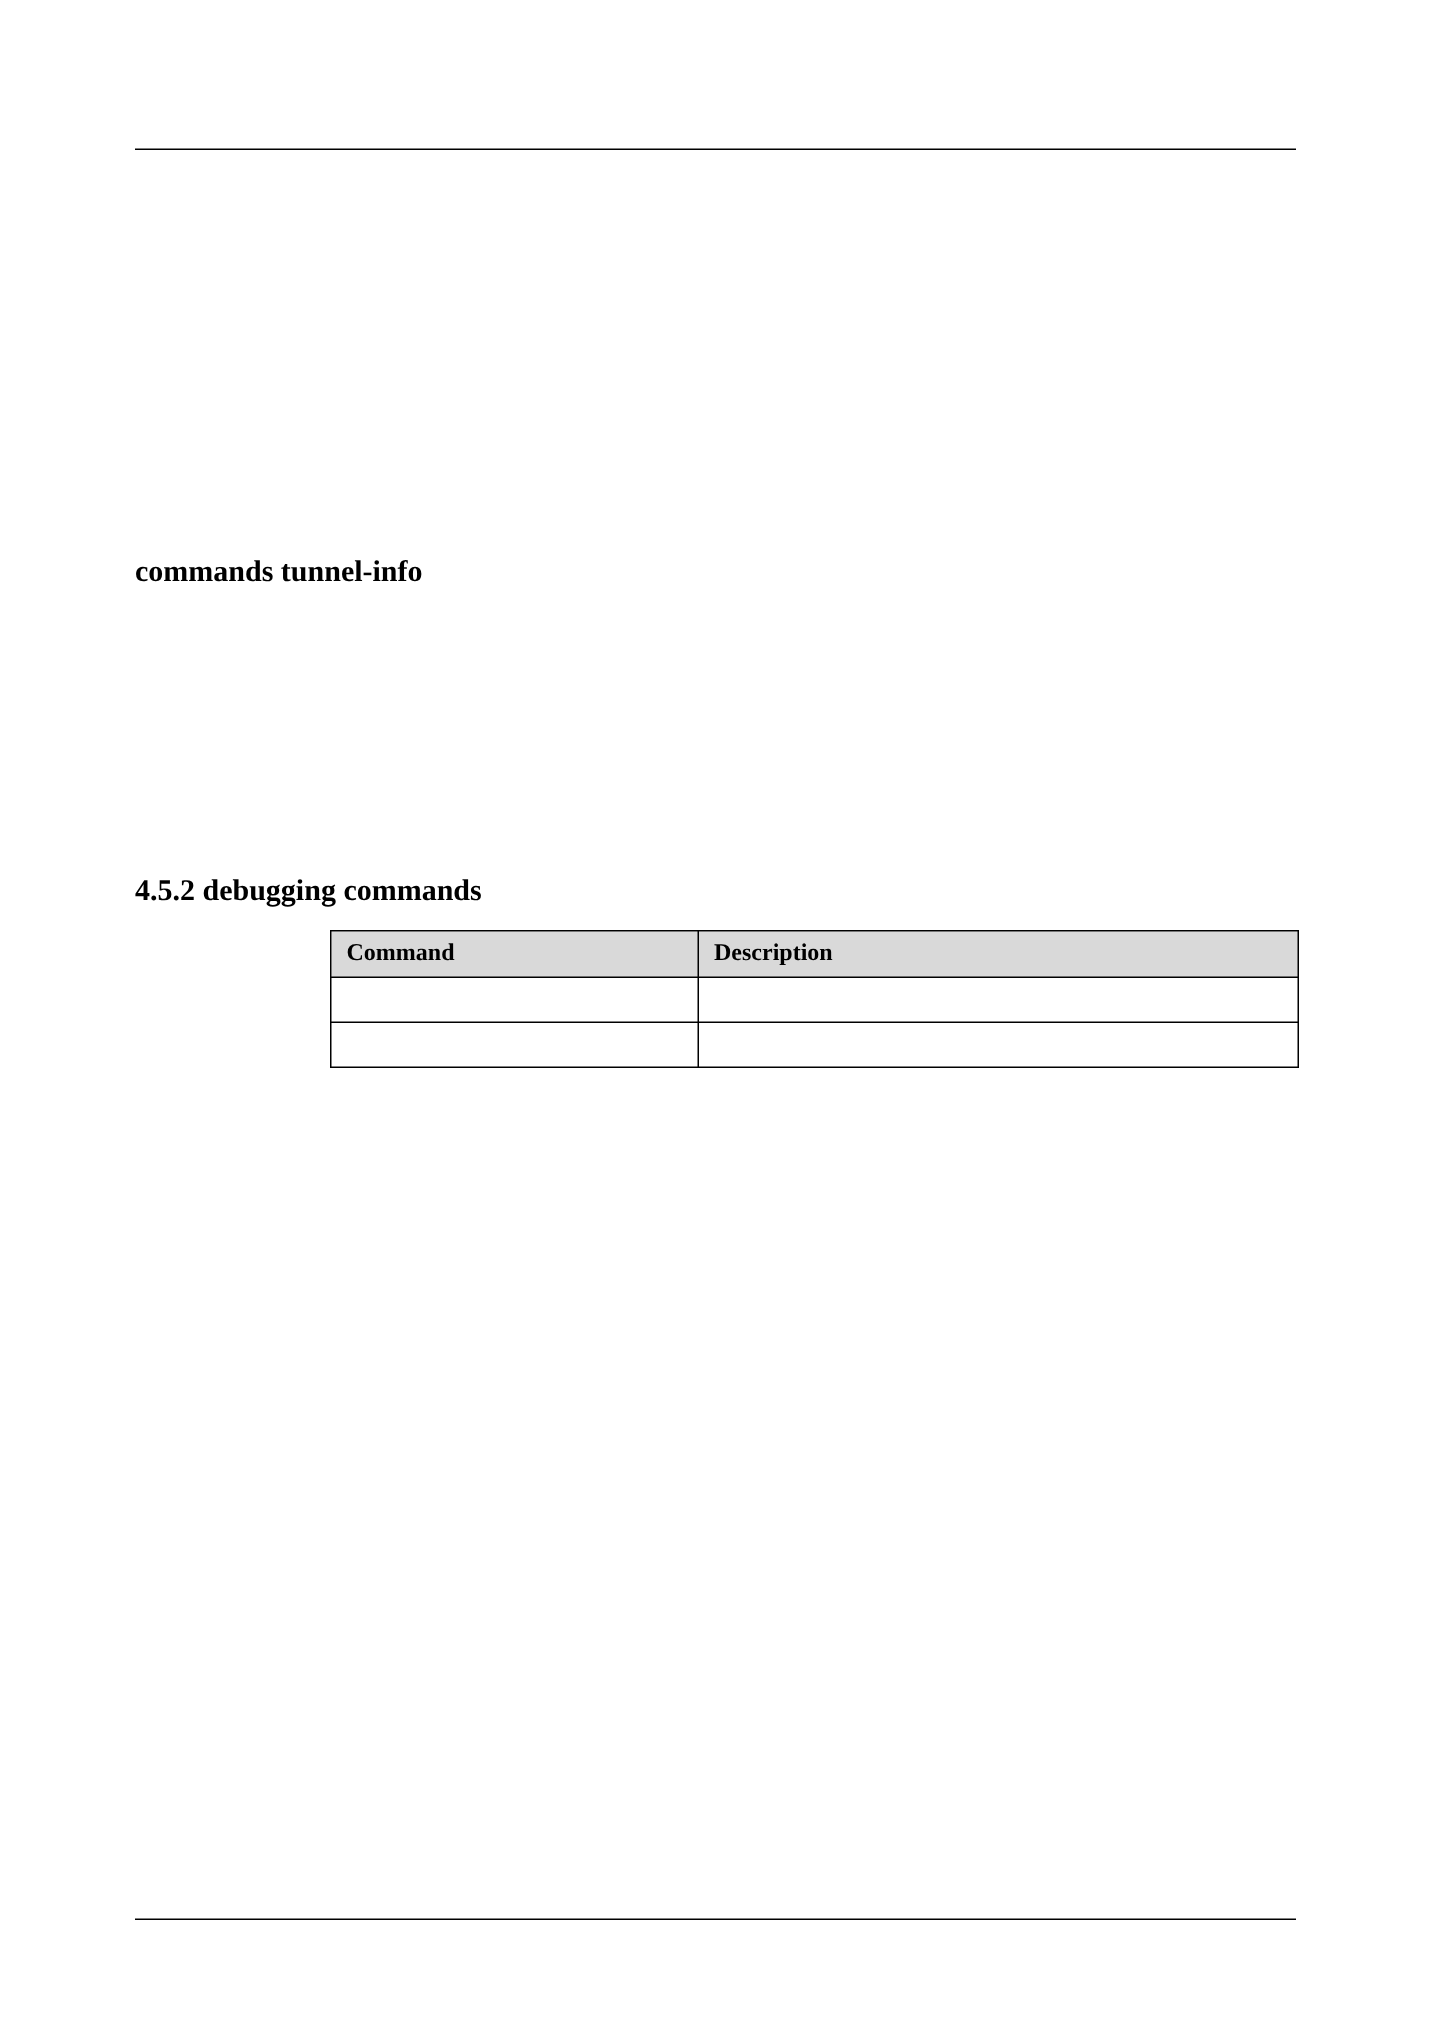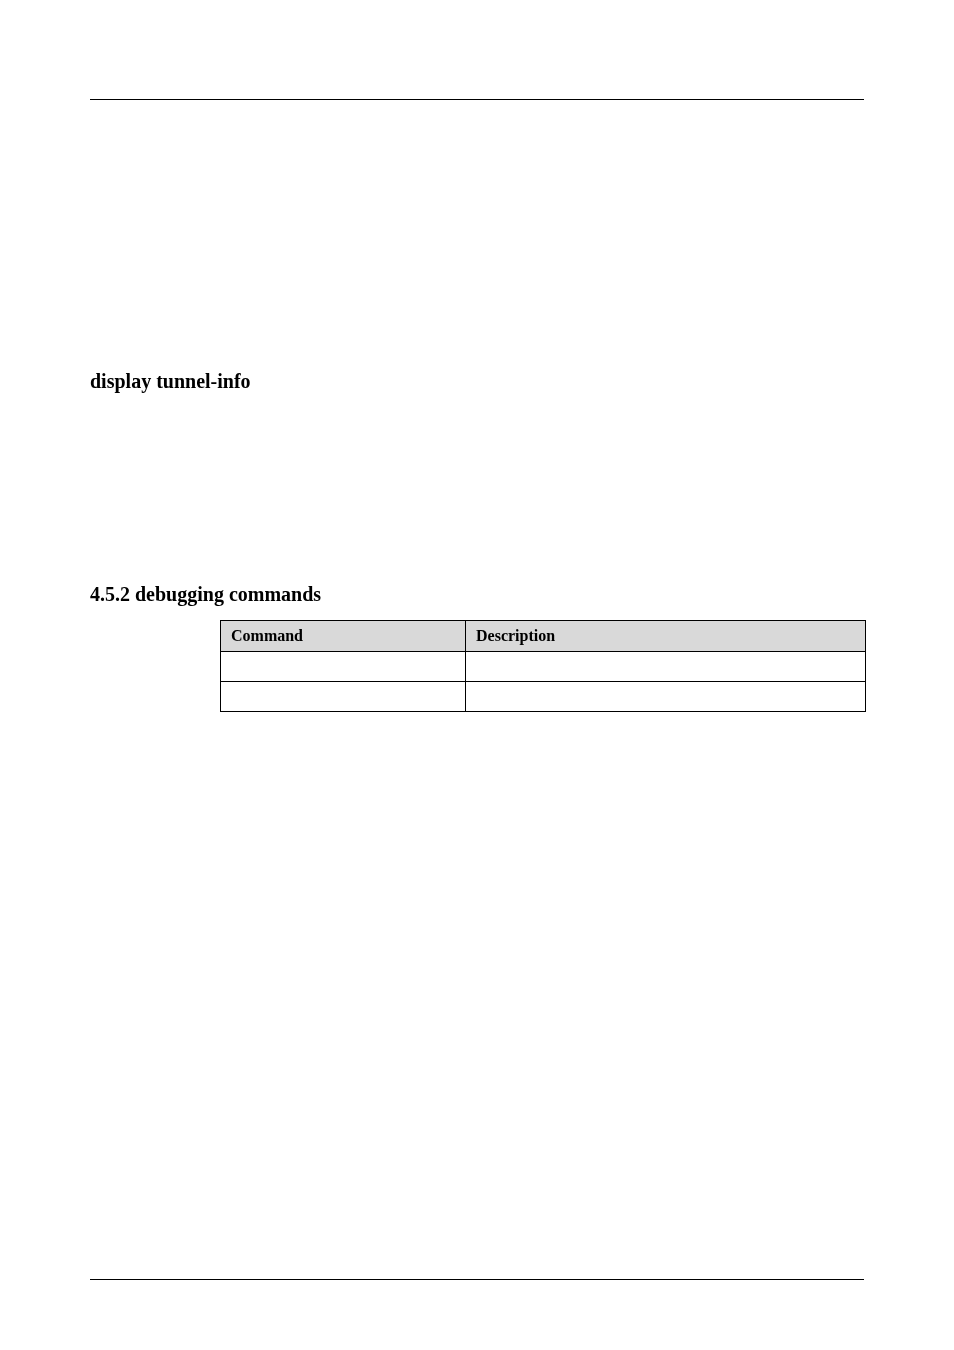--- a/index.html
+++ b/index.html
@@ -66,21 +66,21 @@
     bottom: 70px;
     border-top: 1px solid #000;
   }
 </style>
 </head>
 <body>
 
 <div class="header-region"></div>
 
 <div class="content">
-  <div class="cmd-title">display tunnel-info</div>
+  <div class="cmd-title">commands tunnel-info</div>
 
   <div class="section-title">4.5.2 debugging commands</div>
 
   <div class="table-wrap">
     <table>
       <colgroup>
         <col class="col-cmd">
         <col class="col-desc">
       </colgroup>
       <thead>

